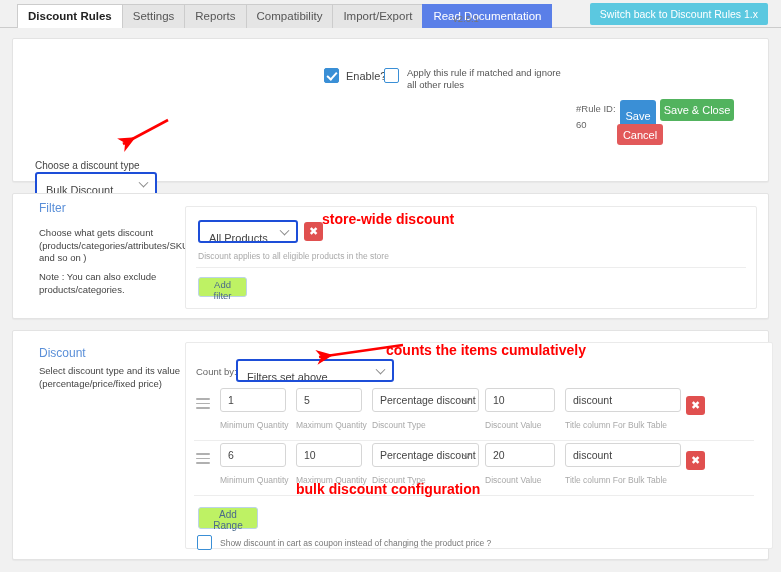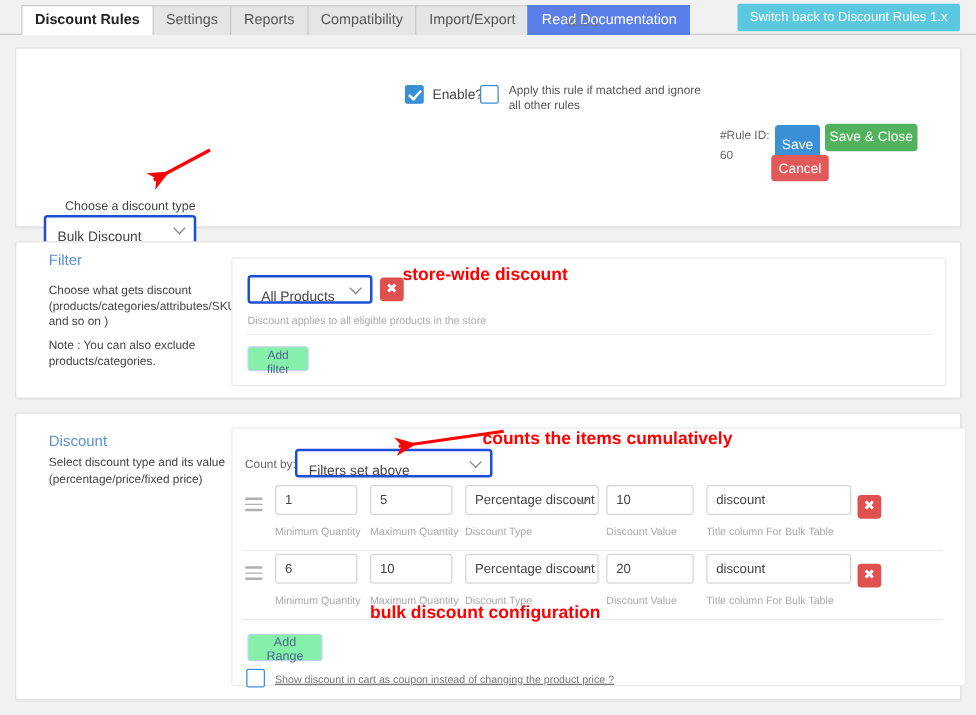--- a/index.html
+++ b/index.html
@@ -173,21 +173,21 @@
   }
   .btn-save      { position: absolute; left: 607px; top: 61px; width: 36px; height: 32px; background: #3a8fd6; }
   .btn-saveclose { position: absolute; left: 647px; top: 60px; width: 74px; height: 22px; background: #52b35e; }
   .btn-cancel    { position: absolute; left: 604px; top: 85px; width: 46px; height: 21px; background: #e2595a; }
 
   .field-label {
     position: absolute;
     font-size: 10px;
     color: #444;
   }
-  #lbl-discount-type { left: 22px; top: 121px; margin-left: 17px; }
+  #lbl-discount-type { left: 22px; top: 121px; }
 
   .sel {
     position: relative;
     border: 2px solid #1d4ed8;
     border-radius: 3px;
     background: #fff;
     font-size: 11px;
     color: #444;
     display: flex;
     align-items: center;
@@ -266,21 +266,21 @@
   .divider {
     position: absolute;
     height: 1px;
     background: #ededed;
   }
   #filter-div { left: 10px; top: 60px; width: 550px; }
   .btn-outline {
     position: absolute;
     border: 1px solid #bcd3e8;
     border-radius: 3px;
-    background: #86efac;
+    background: #bef264;
     color: #4b6a8a;
     font-size: 9.5px;
     cursor: pointer;
     font-family: "Liberation Sans", sans-serif;
     text-align: center;
   }
   #btn-add-filter { left: 12px; top: 70px; width: 49px; height: 20px; }
 
   
   #discount-head { left: 26px; top: 15px; }
@@ -346,21 +346,21 @@
   .c-del   { left: 500px; top: 8px; }
 
   #btn-add-range { left: 12px; top: 164px; width: 60px; height: 22px; font-size: 10px; }
   .coupon-wrap {
     position: absolute;
     left: 11px; top: 192px;
     display: flex;
     align-items: center;
     gap: 8px;
   }
-  .coupon-wrap .lbl { font-size: 8.5px; color: #777; text-decoration: underline; }
+  .coupon-wrap .lbl { font-size: 8.5px; color: #777; }
 
   
   .annot {
     position: absolute;
     color: #ff0000;
     font-weight: bold;
     font-size: 14px;
     white-space: nowrap;
   }
   #annot-store { left: 322px; top: 211px; }

